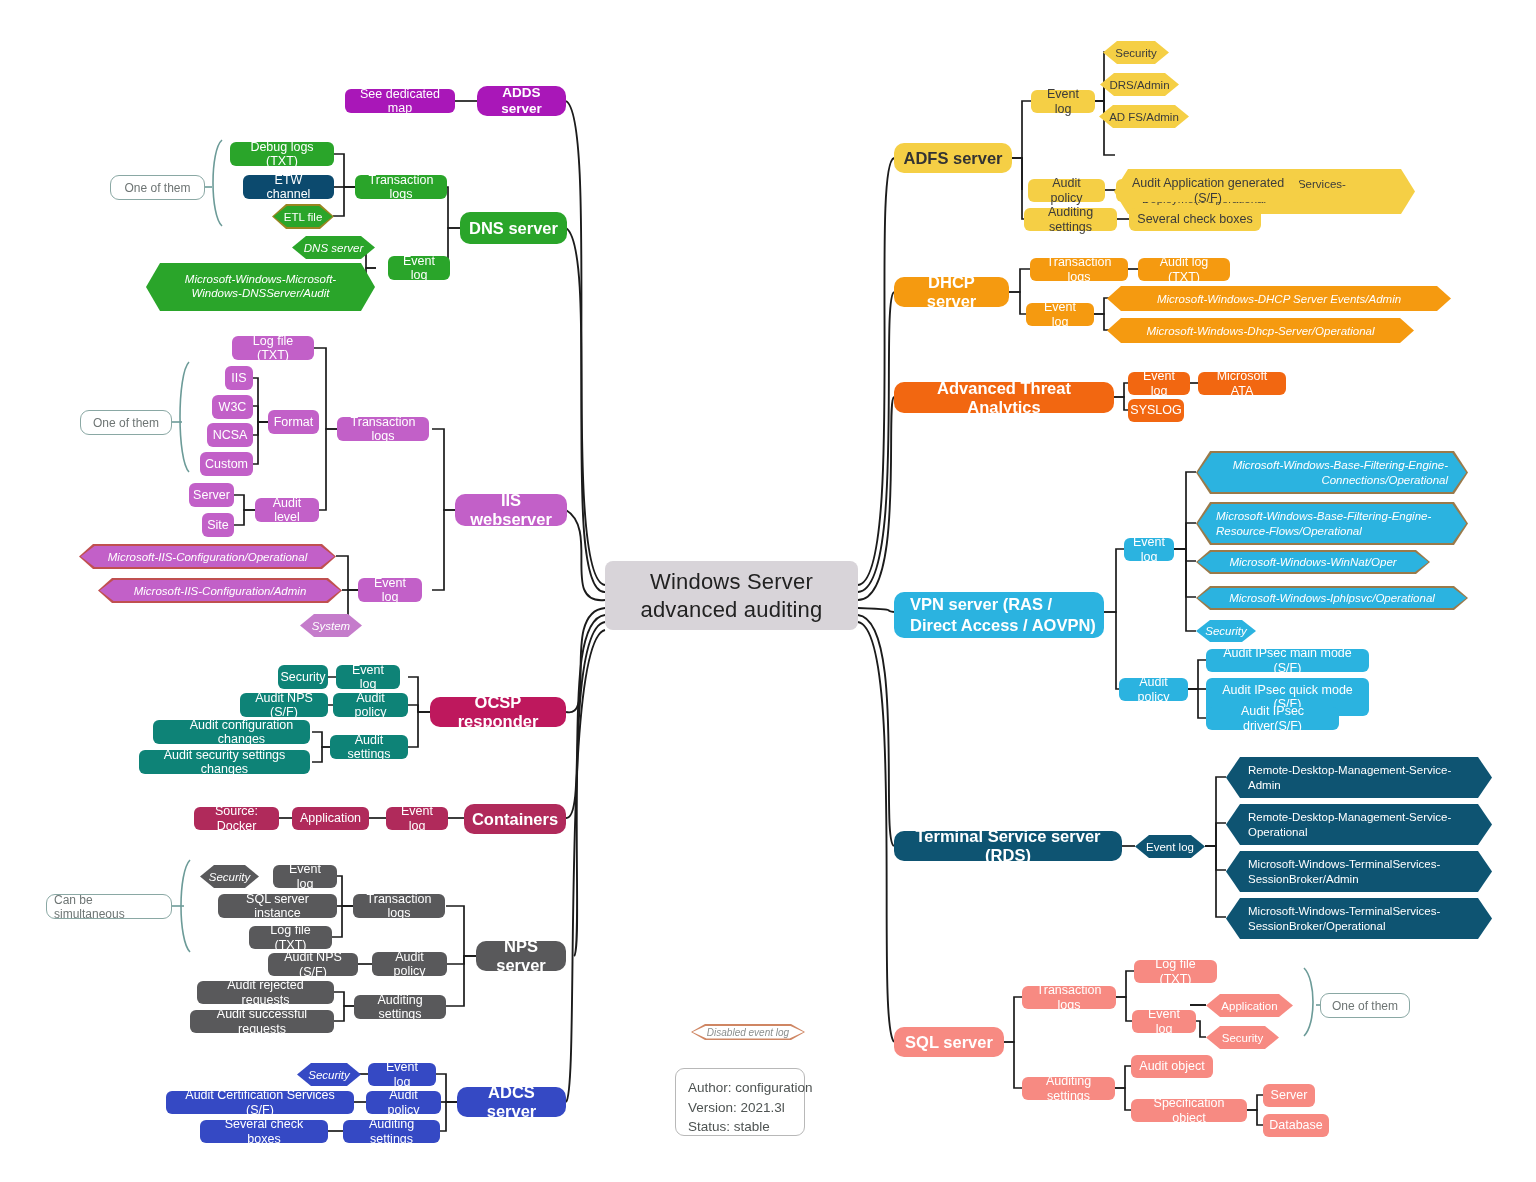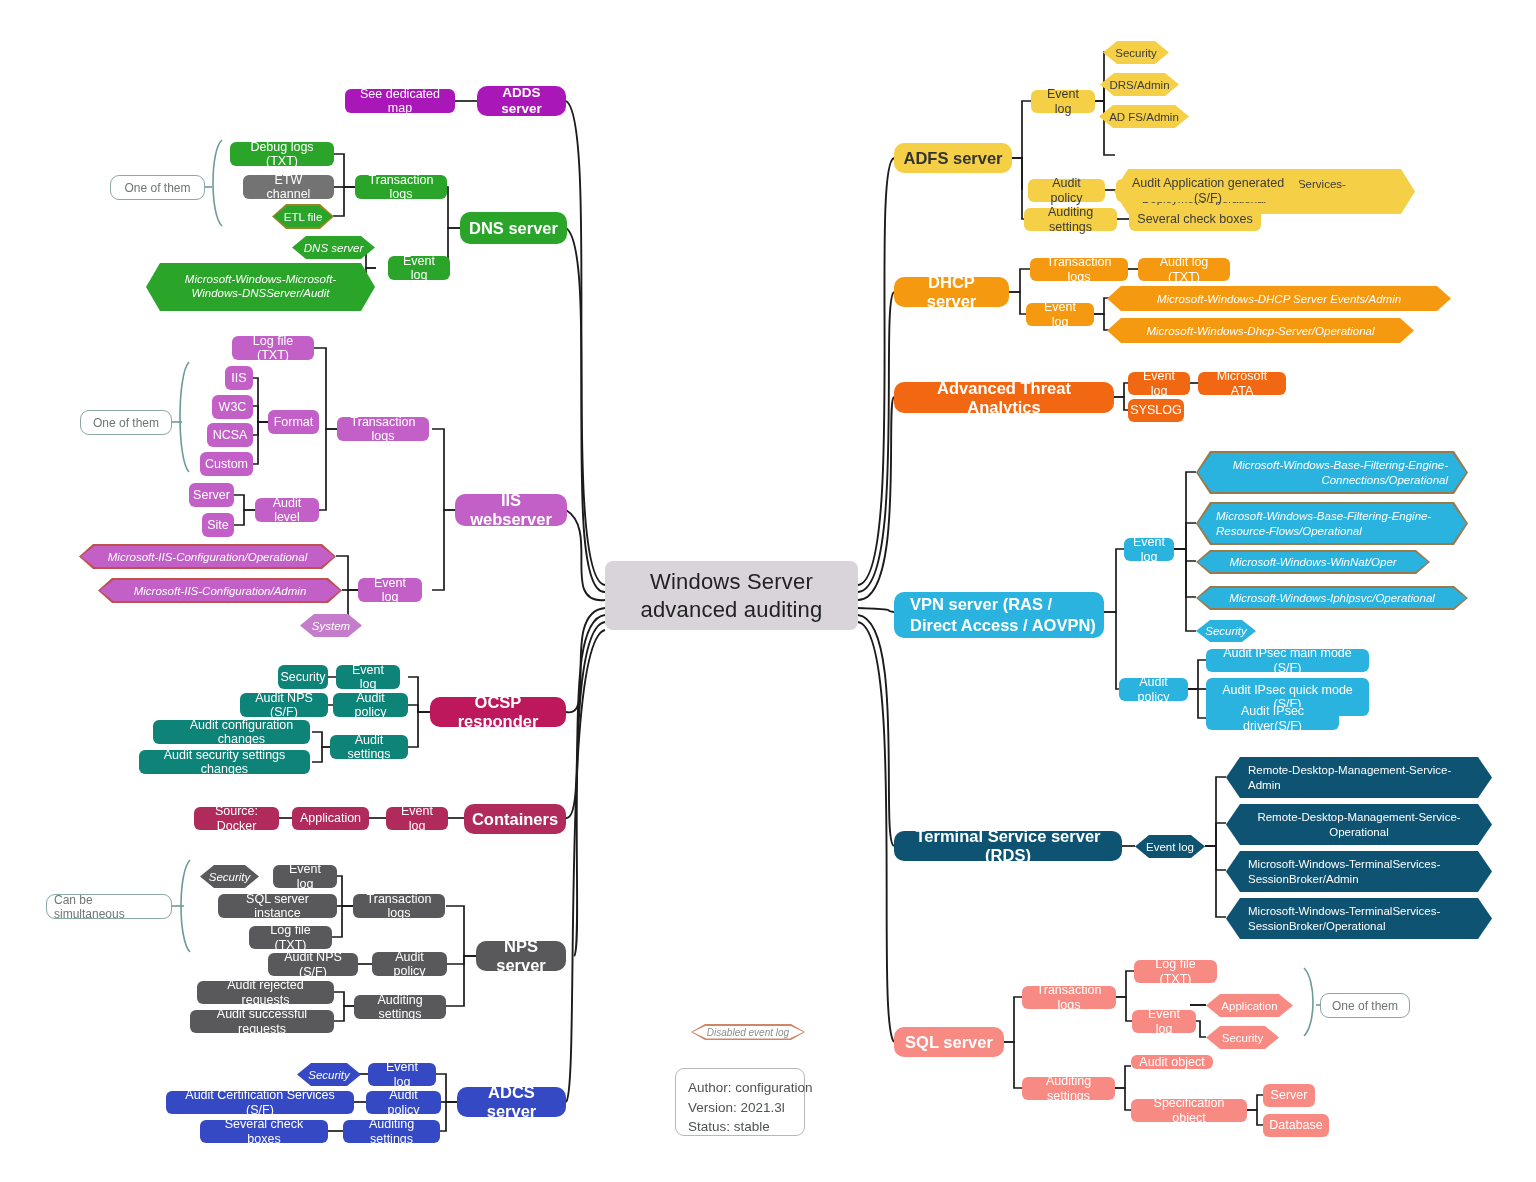--- a/index.html
+++ b/index.html
@@ -195,21 +195,21 @@
 </div>
 
 <div class="node lvl1" style="left:477px;top:86px;width:89px;height:30px;background:#a917b8;font-size:13.5px;">ADDS server</div>
 <div class="node lvl2" style="left:345px;top:89px;width:110px;height:24px;background:#a917b8;">See dedicated map</div>
 
 <div class="node lvl1" style="left:460px;top:212px;width:107px;height:32px;background:#2aa52a;">DNS server</div>
 <div class="node lvl2" style="left:355px;top:175px;width:92px;height:24px;background:#2aa52a;">Transaction logs</div>
 <div class="node lvl2" style="left:388px;top:256px;width:62px;height:24px;background:#2aa52a;">Event log</div>
 
 <div class="node lvl2" style="left:230px;top:142px;width:104px;height:24px;background:#2aa52a;">Debug logs (TXT)</div>
-<div class="node lvl2" style="left:243px;top:175px;width:91px;height:24px;background:#737373;">ETW channel</div>
+<div class="node lvl2" style="left:243px;top:175px;width:91px;height:24px;background:#0c4a6e;">ETW channel</div>
 
 <div class="hexwrap" style="left:272px;top:204px;width:62px;height:25px;">
   <div class="hex" style="position:absolute;inset:0;background:#9a8521;"></div>
   <div class="hex" style="position:absolute;left:1.6px;top:1.6px;right:1.6px;bottom:1.6px;background:#2aa52a;"></div>
   <div class="inner small" style="font-style:normal;">ETL file</div>
 </div>
 
 <div class="hexwrap" style="left:292px;top:236px;width:83px;height:23px;">
   <div class="hex" style="position:absolute;inset:0;background:#2aa52a;"></div>
   <div class="inner small">DNS server</div>
@@ -380,21 +380,21 @@
   <div class="inner small" style="font-style:normal;">Event log</div>
 </div>
 
 <div class="hexwrap" style="left:1226px;top:757px;width:266px;height:41px;">
   <div class="hex" style="position:absolute;inset:0;background:#0e5472;"></div>
   <div class="inner small" style="font-style:normal;padding:0 22px;text-align:left;
        justify-content:flex-start;line-height:1.22;">Remote-Desktop-Management-Service-Admin</div>
 </div>
 <div class="hexwrap" style="left:1226px;top:804px;width:266px;height:41px;">
   <div class="hex" style="position:absolute;inset:0;background:#0e5472;"></div>
-  <div class="inner small" style="font-style:normal;padding:0 22px;text-align:center;
+  <div class="inner small" style="font-style:normal;padding:0 22px;text-align:left;
        justify-content:flex-start;line-height:1.22;">Remote-Desktop-Management-Service-Operational</div>
 </div>
 <div class="hexwrap" style="left:1226px;top:851px;width:266px;height:41px;">
   <div class="hex" style="position:absolute;inset:0;background:#0e5472;"></div>
   <div class="inner small" style="font-style:normal;padding:0 22px;text-align:left;
        justify-content:flex-start;line-height:1.22;">Microsoft-Windows-TerminalServices-SessionBroker/Admin</div>
 </div>
 <div class="hexwrap" style="left:1226px;top:898px;width:266px;height:41px;">
   <div class="hex" style="position:absolute;inset:0;background:#0e5472;"></div>
   <div class="inner small" style="font-style:normal;padding:0 22px;text-align:left;
@@ -407,21 +407,21 @@
 <div class="node lvl2" style="left:1134px;top:960px;width:83px;height:23px;background:#f78a82;">Log file (TXT)</div>
 <div class="node lvl2" style="left:1132px;top:1010px;width:64px;height:23px;background:#f78a82;">Event log</div>
 <div class="hexwrap" style="left:1206px;top:994px;width:87px;height:23px;">
   <div class="hex" style="position:absolute;inset:0;background:#f78a82;"></div>
   <div class="inner small" style="font-style:normal;">Application</div>
 </div>
 <div class="hexwrap" style="left:1206px;top:1026px;width:73px;height:23px;">
   <div class="hex" style="position:absolute;inset:0;background:#f78a82;"></div>
   <div class="inner small" style="font-style:normal;">Security</div>
 </div>
-<div class="node lvl2" style="left:1131px;top:1055px;width:82px;height:14px;background:#f78a82;">Audit object</div>
+<div class="node lvl2" style="left:1131px;top:1055px;width:82px;height:23px;background:#f78a82;">Audit object</div>
 <div class="node lvl2" style="left:1131px;top:1099px;width:116px;height:23px;background:#f78a82;">Specification object</div>
 <div class="node lvl2" style="left:1263px;top:1084px;width:52px;height:23px;background:#f78a82;">Server</div>
 <div class="node lvl2" style="left:1263px;top:1114px;width:66px;height:23px;background:#f78a82;">Database</div>
 
 <div class="pill" style="left:1320px;top:993px;width:90px;height:25px;">One of them</div>
 
 <div class="disabled-key" style="left:691px;top:1024px;width:114px;height:16px;">
   <div class="hex" style="position:absolute;inset:0;background:#cf8663;"></div>
   <div class="hex" style="position:absolute;left:1.5px;top:1.5px;right:1.5px;bottom:1.5px;background:#ffffff;"></div>
   <div class="inner">Disabled event log</div>

